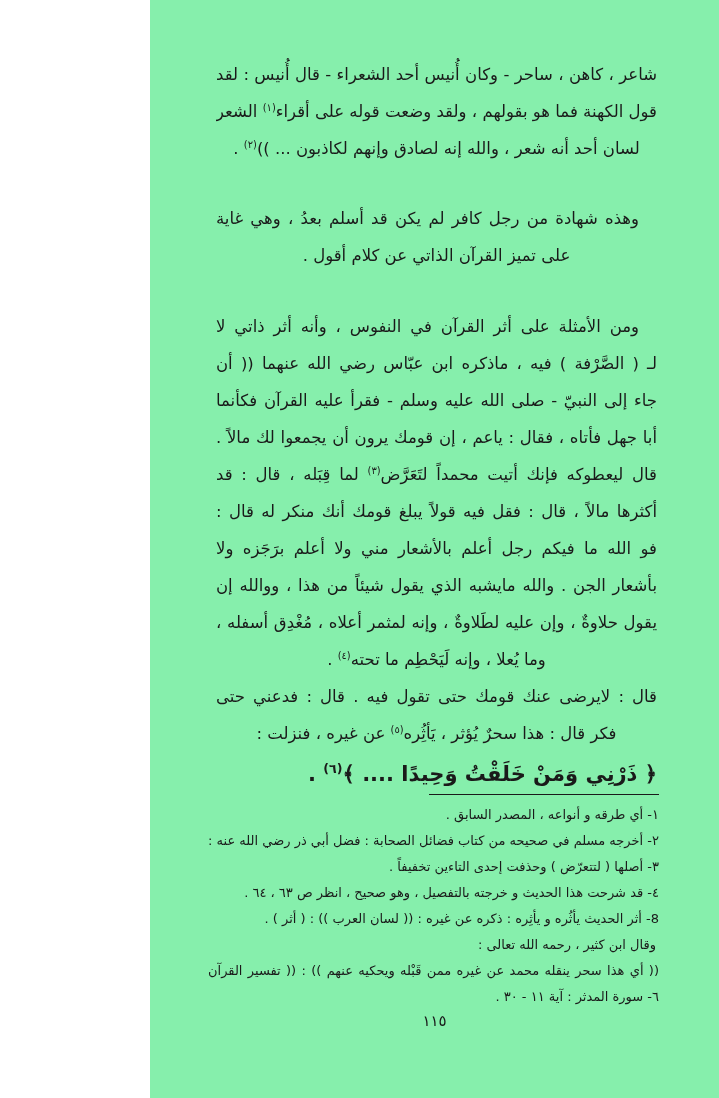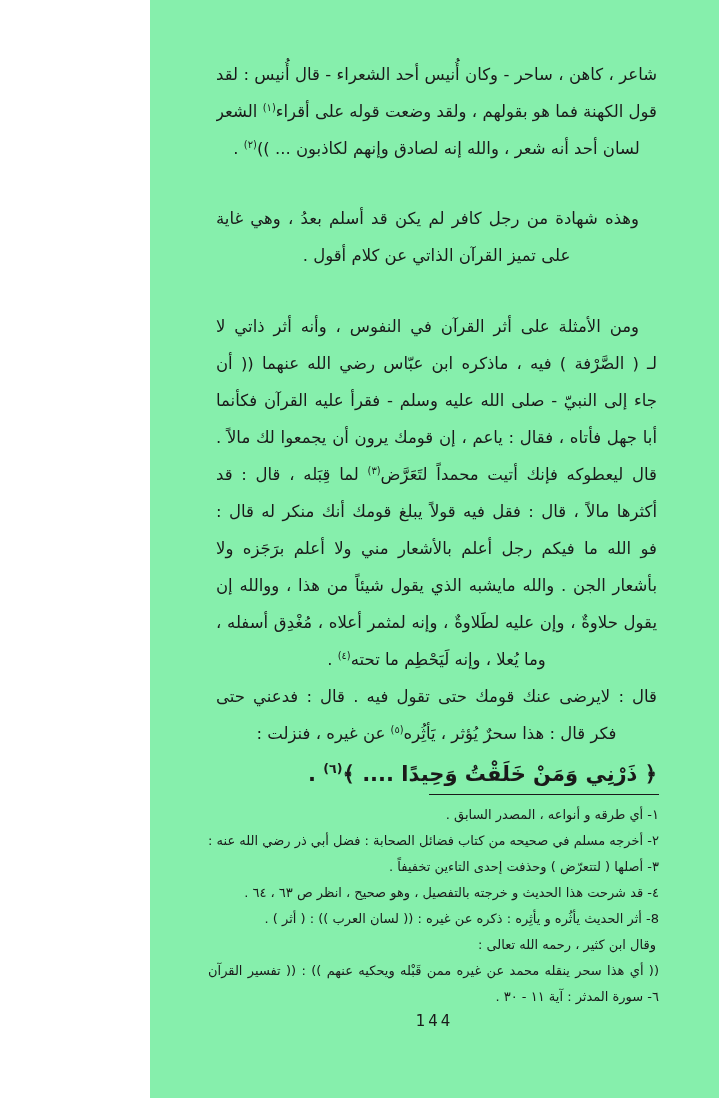--- a/index.html
+++ b/index.html
@@ -97,15 +97,15 @@
     <div class="fl">١- أي طرقه و أنواعه ،  المصدر السابق .</div>
     <div class="fl fjust">٢- أخرجه مسلم في صحيحه من كتاب فضائل الصحابة :  فضل أبي ذر رضي الله عنه :  20/١٦ .</div>
     <div class="fl">٣- أصلها ( لتتعرّض ) وحذفت إحدى التاءين تخفيفاً .</div>
     <div class="fl">٤- قد شرحت هذا الحديث و خرجته بالتفصيل ،  وهو صحيح ،  انظر ص ٦٣ ، ٦٤ .</div>
     <div class="fl">8- أثر الحديث يأثُره و يأثِره : ذكره عن غيره : (( لسان العرب )) : ( أثر ) .</div>
     <div class="fl find">وقال ابن كثير ،  رحمه الله تعالى :</div>
     <div class="fl fjust">(( أي هذا سحر ينقله محمد عن غيره ممن قَبْله ويحكيه عنهم )) : (( تفسير القرآن العظيم )) : ٢٩٢/٨ .</div>
     <div class="fl">٦- سورة المدثر : آية ١١ - ٣٠ .</div>
   </div>
 
-  <div class="page-number">144</div>
+  <div class="page-number">١١٥</div>
 
 </div>
 
 </body></html>

